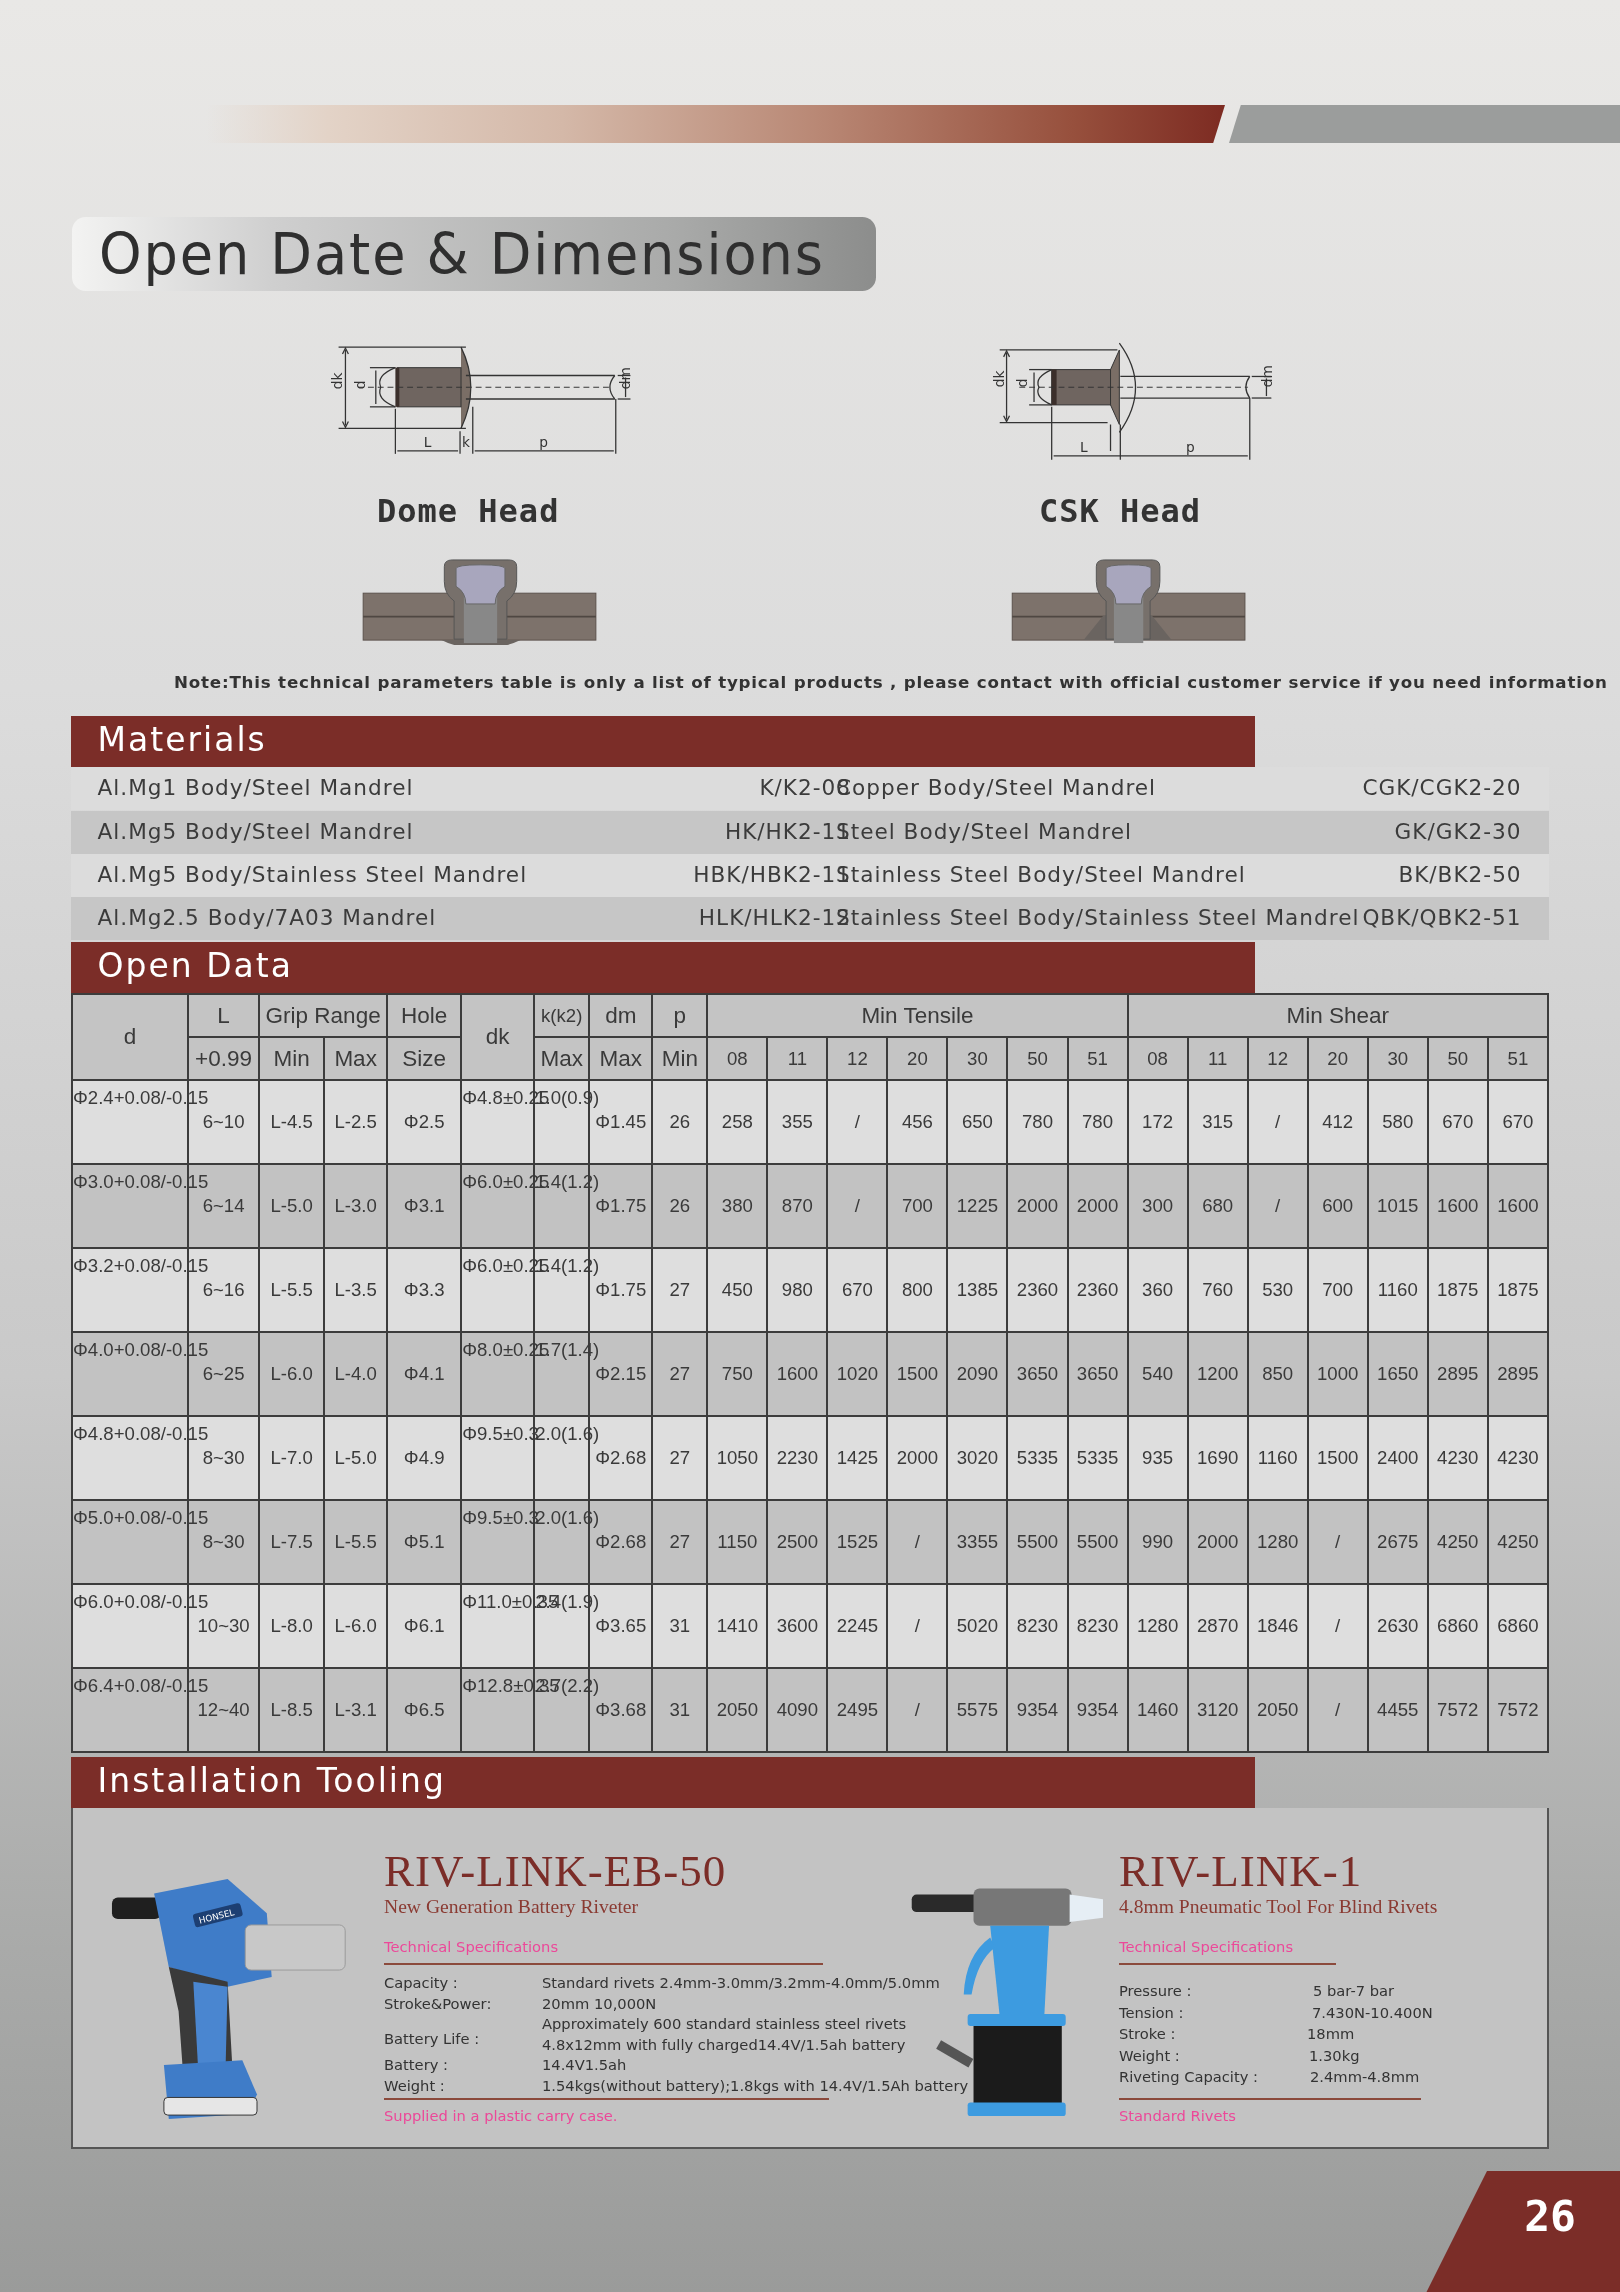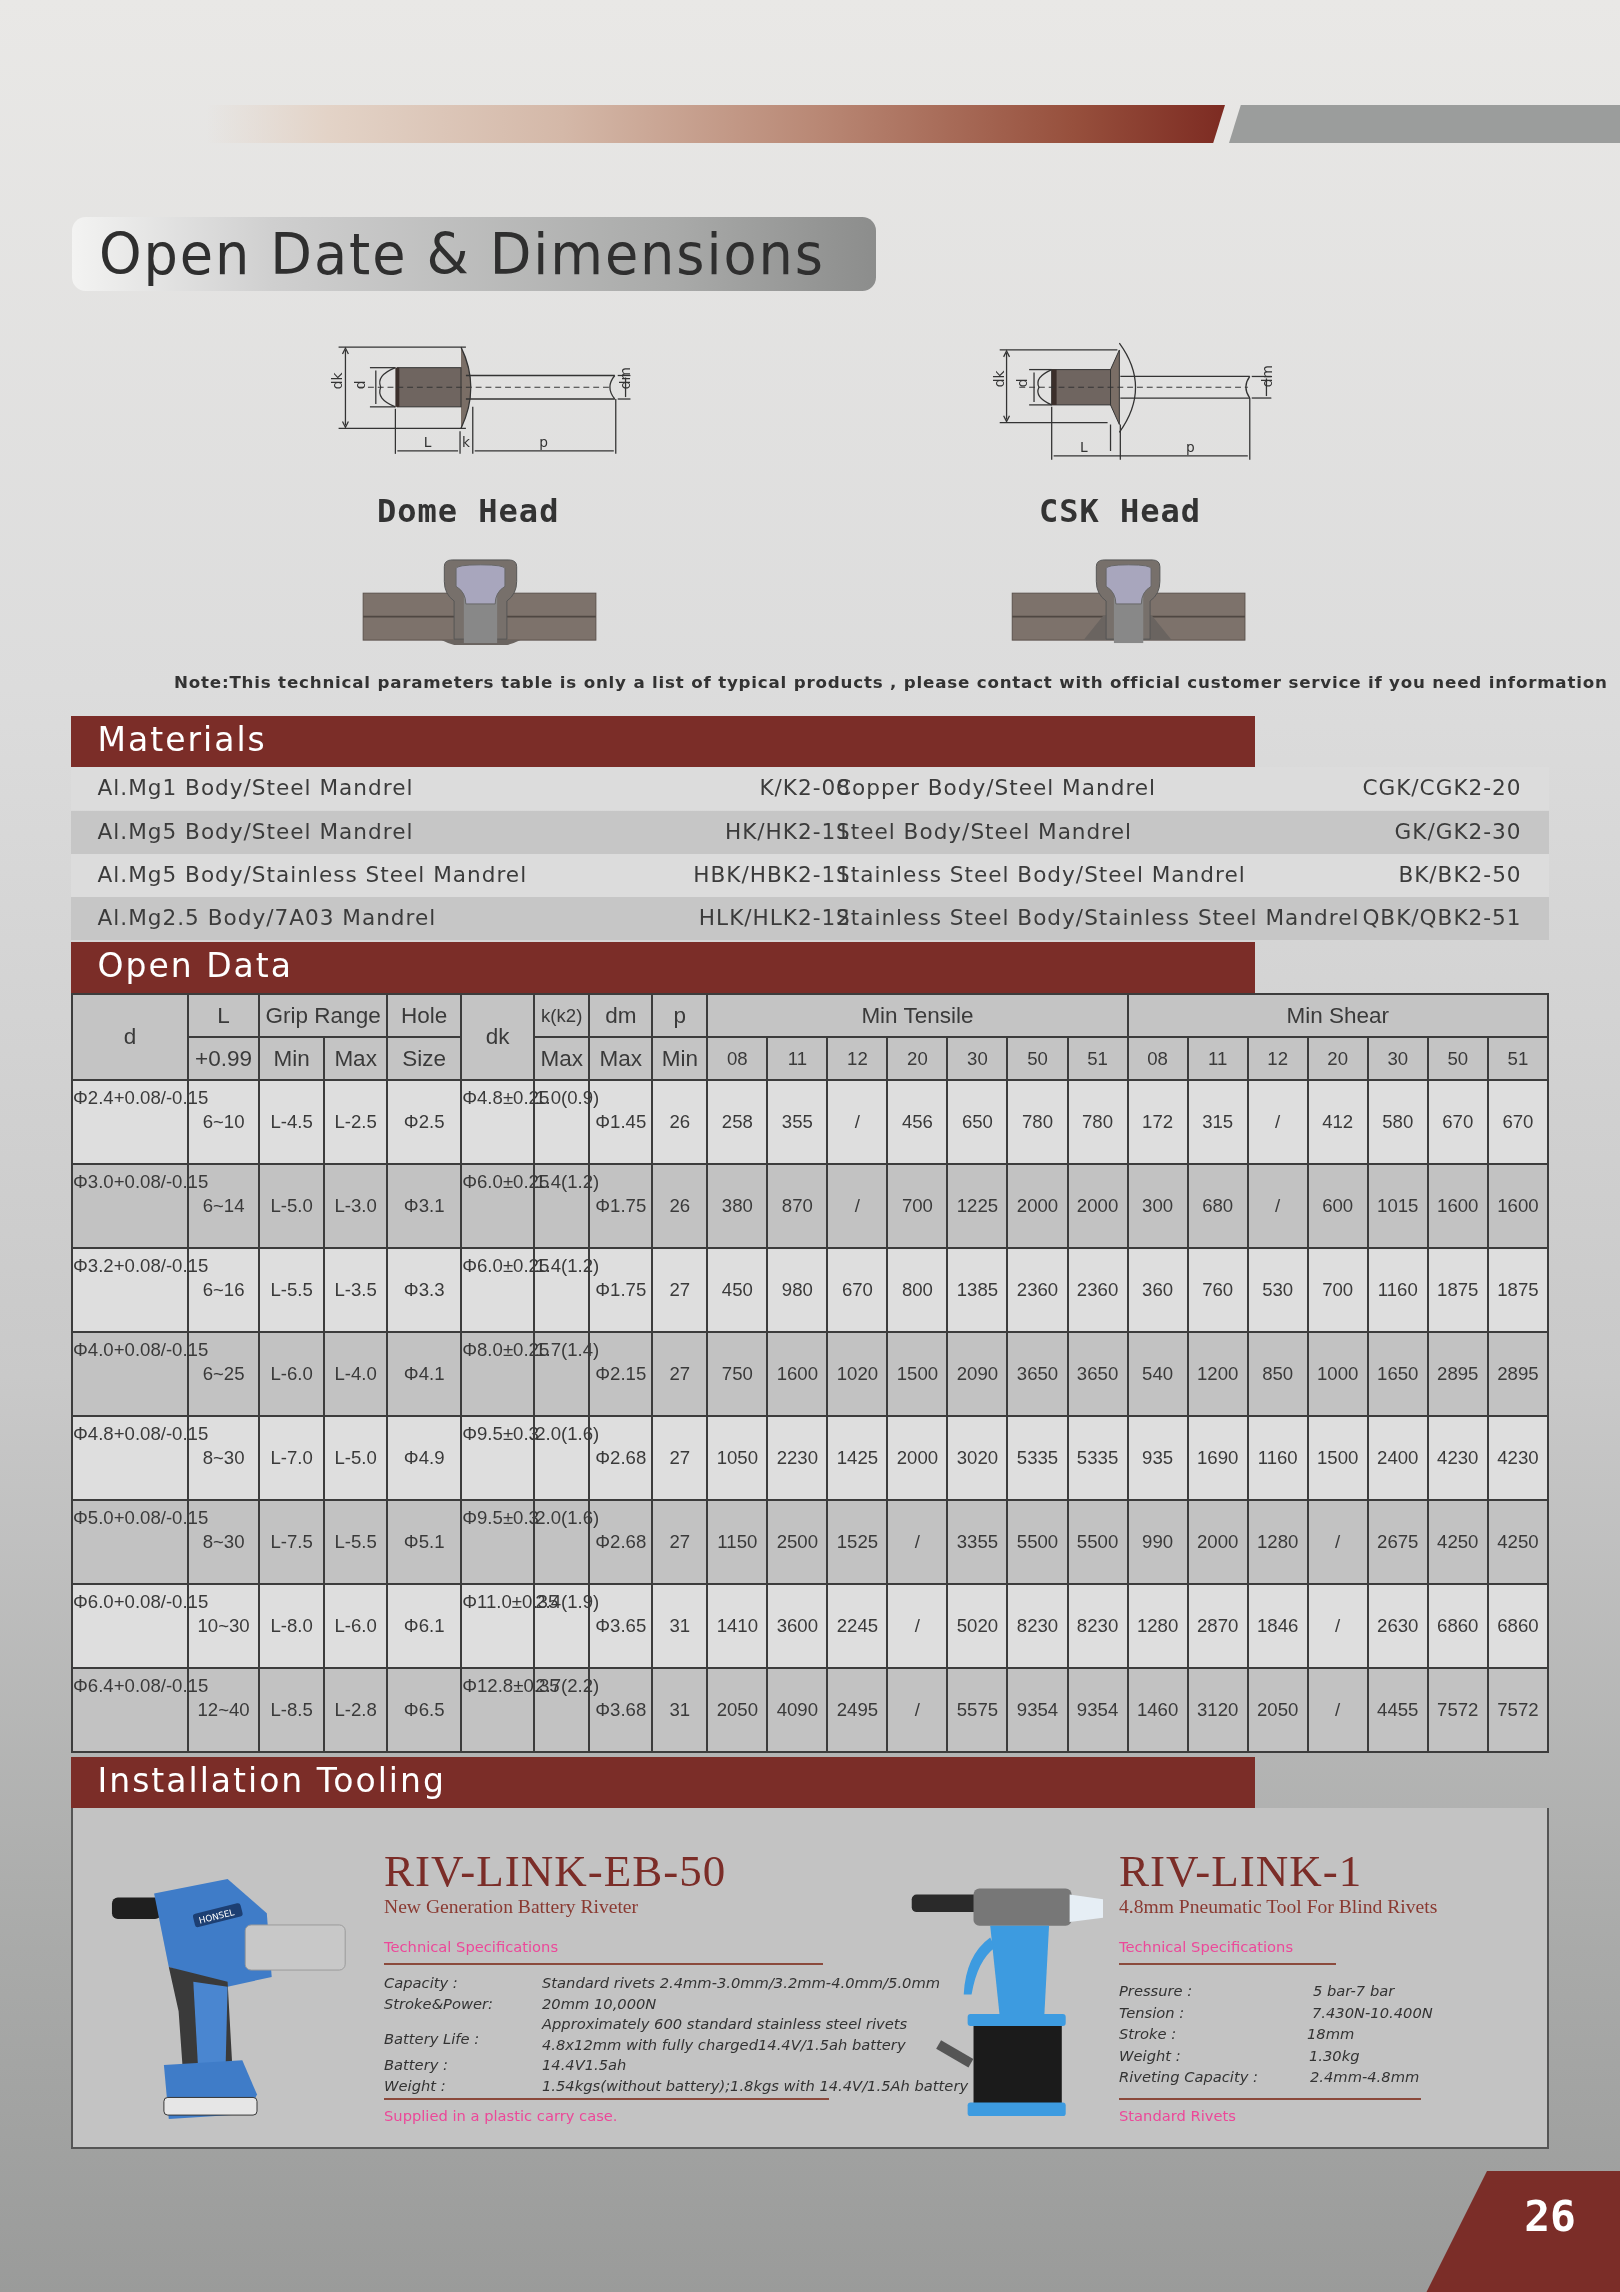--- a/index.html
+++ b/index.html
@@ -39,21 +39,21 @@
   table.od tbody td { font-size:18.6px; height:82px; line-height:1.2; }
   table.od tbody tr.light td { background:#dedede; }
   table.od tbody tr.dark td { background:#c2c2c2; }
   .two { display:flex; flex-direction:row; justify-content:space-between; height:71px; }
 
   .tool-panel { left:71px; top:1808px; width:1478px; height:341px; background:#c3c3c3; border:2px solid #555; box-sizing:border-box; border-top:none; }
   .tool-title { font-family:"Liberation Serif", serif; color:#7b2d28; font-size:45px; letter-spacing:1px; white-space:nowrap; }
   .tool-sub { font-family:"Liberation Serif", serif; color:#8a3a32; font-size:19.6px; white-space:nowrap; }
   .tool-spec { font-family:"DejaVu Sans", sans-serif; font-size:14.7px; color:#ec4899; white-space:nowrap; }
   .red-line { height:2px; background:#8b4a3c; }
-  .spec-grid { position:absolute; font-size:14.7px; color:#333; line-height:21px;font-style:italic; }
+  .spec-grid { position:absolute; font-size:14.7px; color:#333; line-height:21px; }
   .spec-grid .k { position:absolute; left:0; white-space:nowrap; }
   .spec-grid .v { position:absolute; white-space:nowrap;margin-left:40px; }
 
   .page-num-bg { left:1426px; top:2171px; width:194px; height:122px; background:#7b2d28;
     clip-path:polygon(61px 0,100% 0,100% 100%,0 100%); }
   .page-num { right:44px; top:2191px; color:#fff; font-family:"DejaVu Sans Mono", monospace; font-weight:bold; font-size:43px; }
 </style>
 </head>
 <body>
 
@@ -527,21 +527,21 @@
       </tr>
       <tr class="dark">
         <td>
           <div class="two">
             <span>Φ6.4</span>
             <span>+0.08/-0.15</span>
           </div>
         </td>
         <td><span>12~40</span></td>
         <td><span>L-8.5</span></td>
-        <td><span>L-2.8</span></td>
+        <td><span>L-3.1</span></td>
         <td><span>Φ6.5</span></td>
         <td>
           <div class="two">
             <span>Φ12.8</span>
             <span>±0.35</span>
           </div>
         </td>
         <td>
           <div class="two">
             <span>2.7</span>

